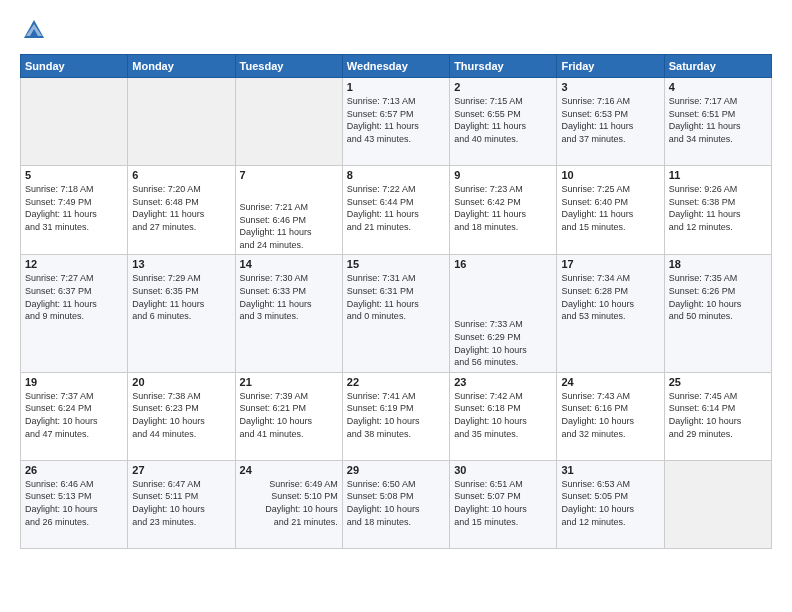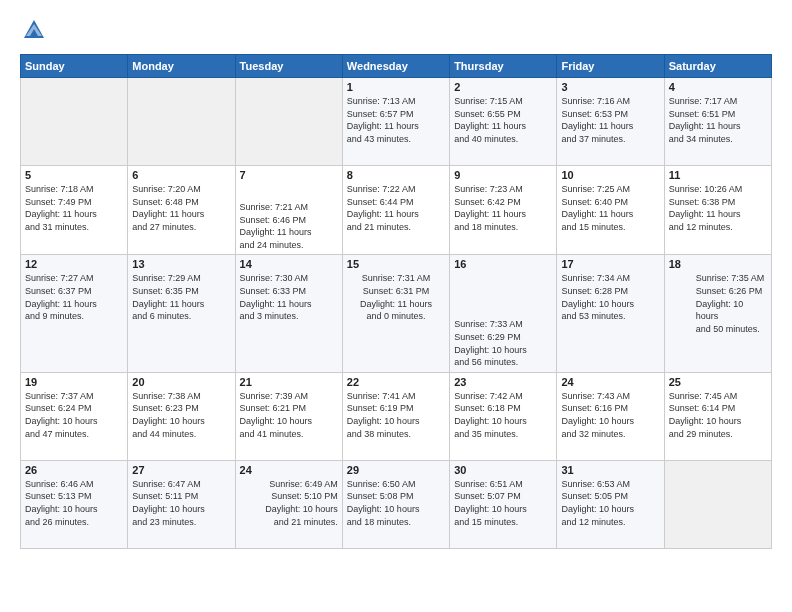--- a/index.html
+++ b/index.html
@@ -208,21 +208,21 @@
           </td>
           <td>
             <span class="day-num">10</span>
             <div class="day-info" style="white-space: pre-line;">Sunrise: 7:25 AM
 Sunset: 6:40 PM
 Daylight: 11 hours
 and 15 minutes.</div>
           </td>
           <td>
             <span class="day-num">11</span>
-            <div class="day-info" style="white-space: pre-line;">Sunrise: 10:26 AM
+            <div class="day-info" style="white-space: pre-line;">Sunrise: 9:26 AM
 Sunset: 6:38 PM
 Daylight: 11 hours
 and 12 minutes.</div>
           </td>
         </tr>
         <tr>
           <td>
             <span class="day-num">12</span>
             <div class="day-info" style="white-space: pre-line;">Sunrise: 7:27 AM
 Sunset: 6:37 PM
@@ -238,42 +238,42 @@
           </td>
           <td>
             <span class="day-num">14</span>
             <div class="day-info" style="white-space: pre-line;">Sunrise: 7:30 AM
 Sunset: 6:33 PM
 Daylight: 11 hours
 and 3 minutes.</div>
           </td>
           <td>
             <span class="day-num">15</span>
-            <div class="day-info" style="white-space: pre-line; text-align: center;">Sunrise: 7:31 AM
+            <div class="day-info" style="white-space: pre-line;">Sunrise: 7:31 AM
 Sunset: 6:31 PM
 Daylight: 11 hours
 and 0 minutes.</div>
           </td>
           <td>
             <span class="day-num">16</span>
             <div class="day-info" style="white-space: pre-line; margin-top: 48px;">Sunrise: 7:33 AM
 Sunset: 6:29 PM
 Daylight: 10 hours
 and 56 minutes.</div>
           </td>
           <td>
             <span class="day-num">17</span>
             <div class="day-info" style="white-space: pre-line;">Sunrise: 7:34 AM
 Sunset: 6:28 PM
 Daylight: 10 hours
 and 53 minutes.</div>
           </td>
           <td>
             <span class="day-num">18</span>
-            <div class="day-info" style="white-space: pre-line; margin-left: 27px;">Sunrise: 7:35 AM
+            <div class="day-info" style="white-space: pre-line;">Sunrise: 7:35 AM
 Sunset: 6:26 PM
 Daylight: 10 hours
 and 50 minutes.</div>
           </td>
         </tr>
         <tr>
           <td>
             <span class="day-num">19</span>
             <div class="day-info" style="white-space: pre-line;">Sunrise: 7:37 AM
 Sunset: 6:24 PM

